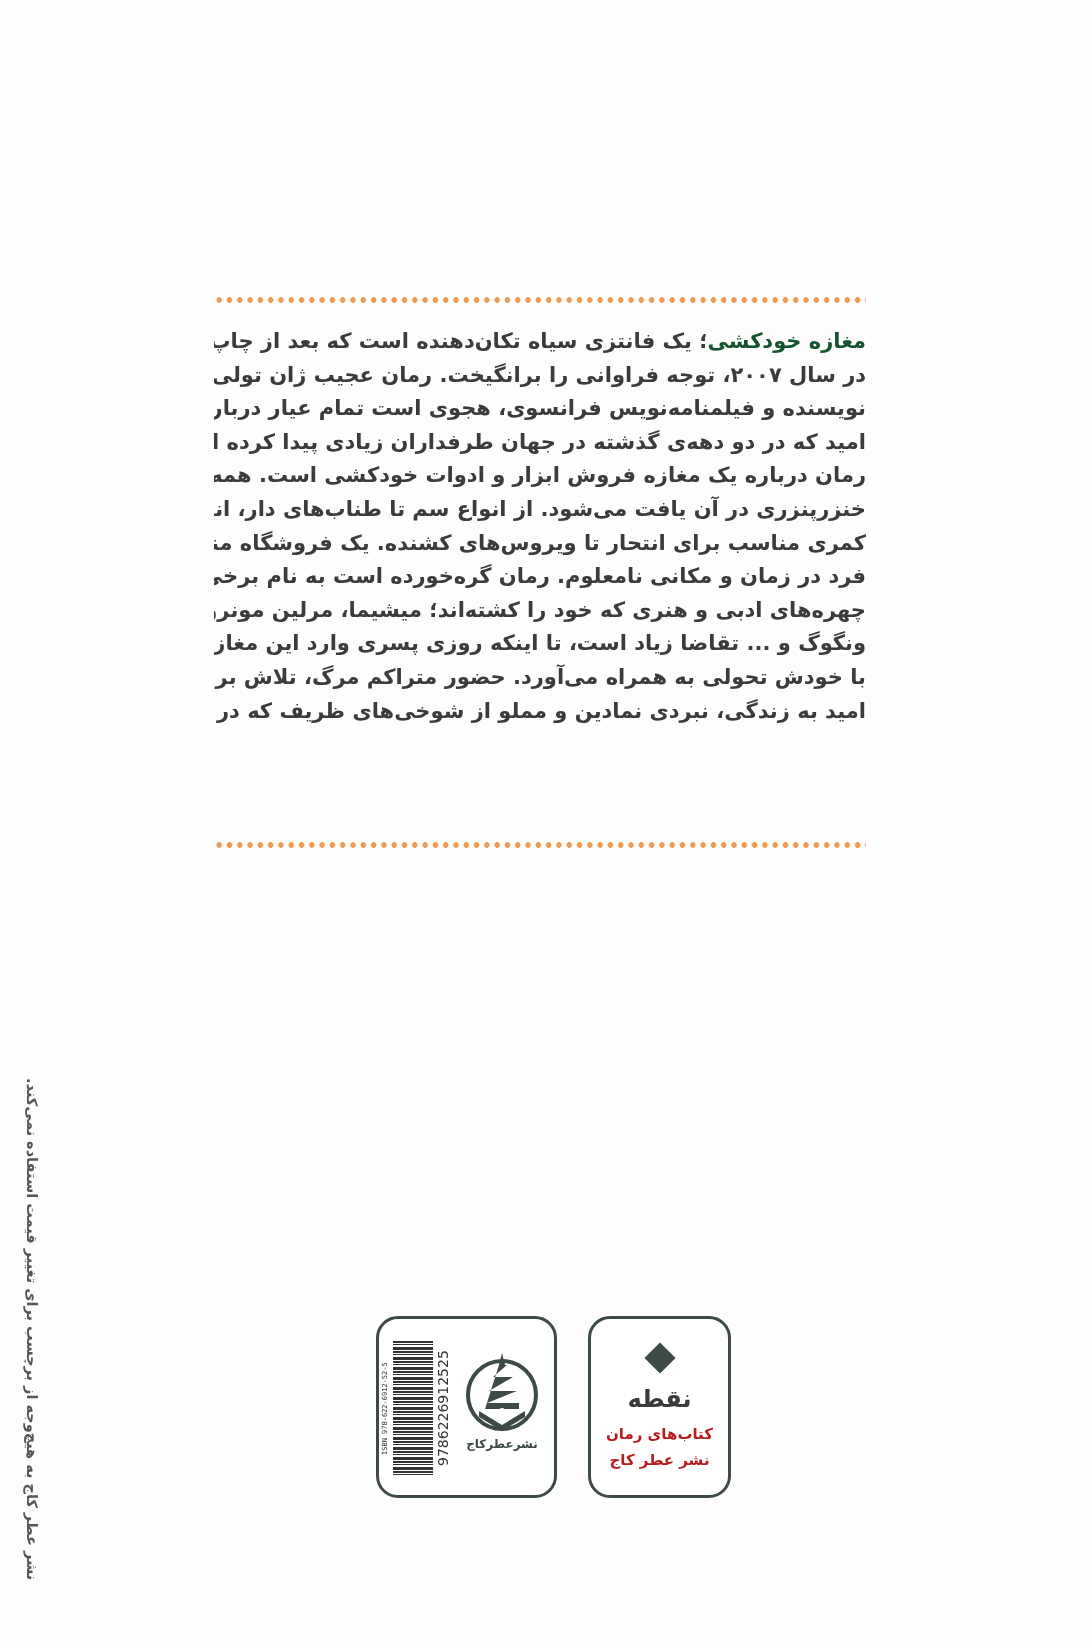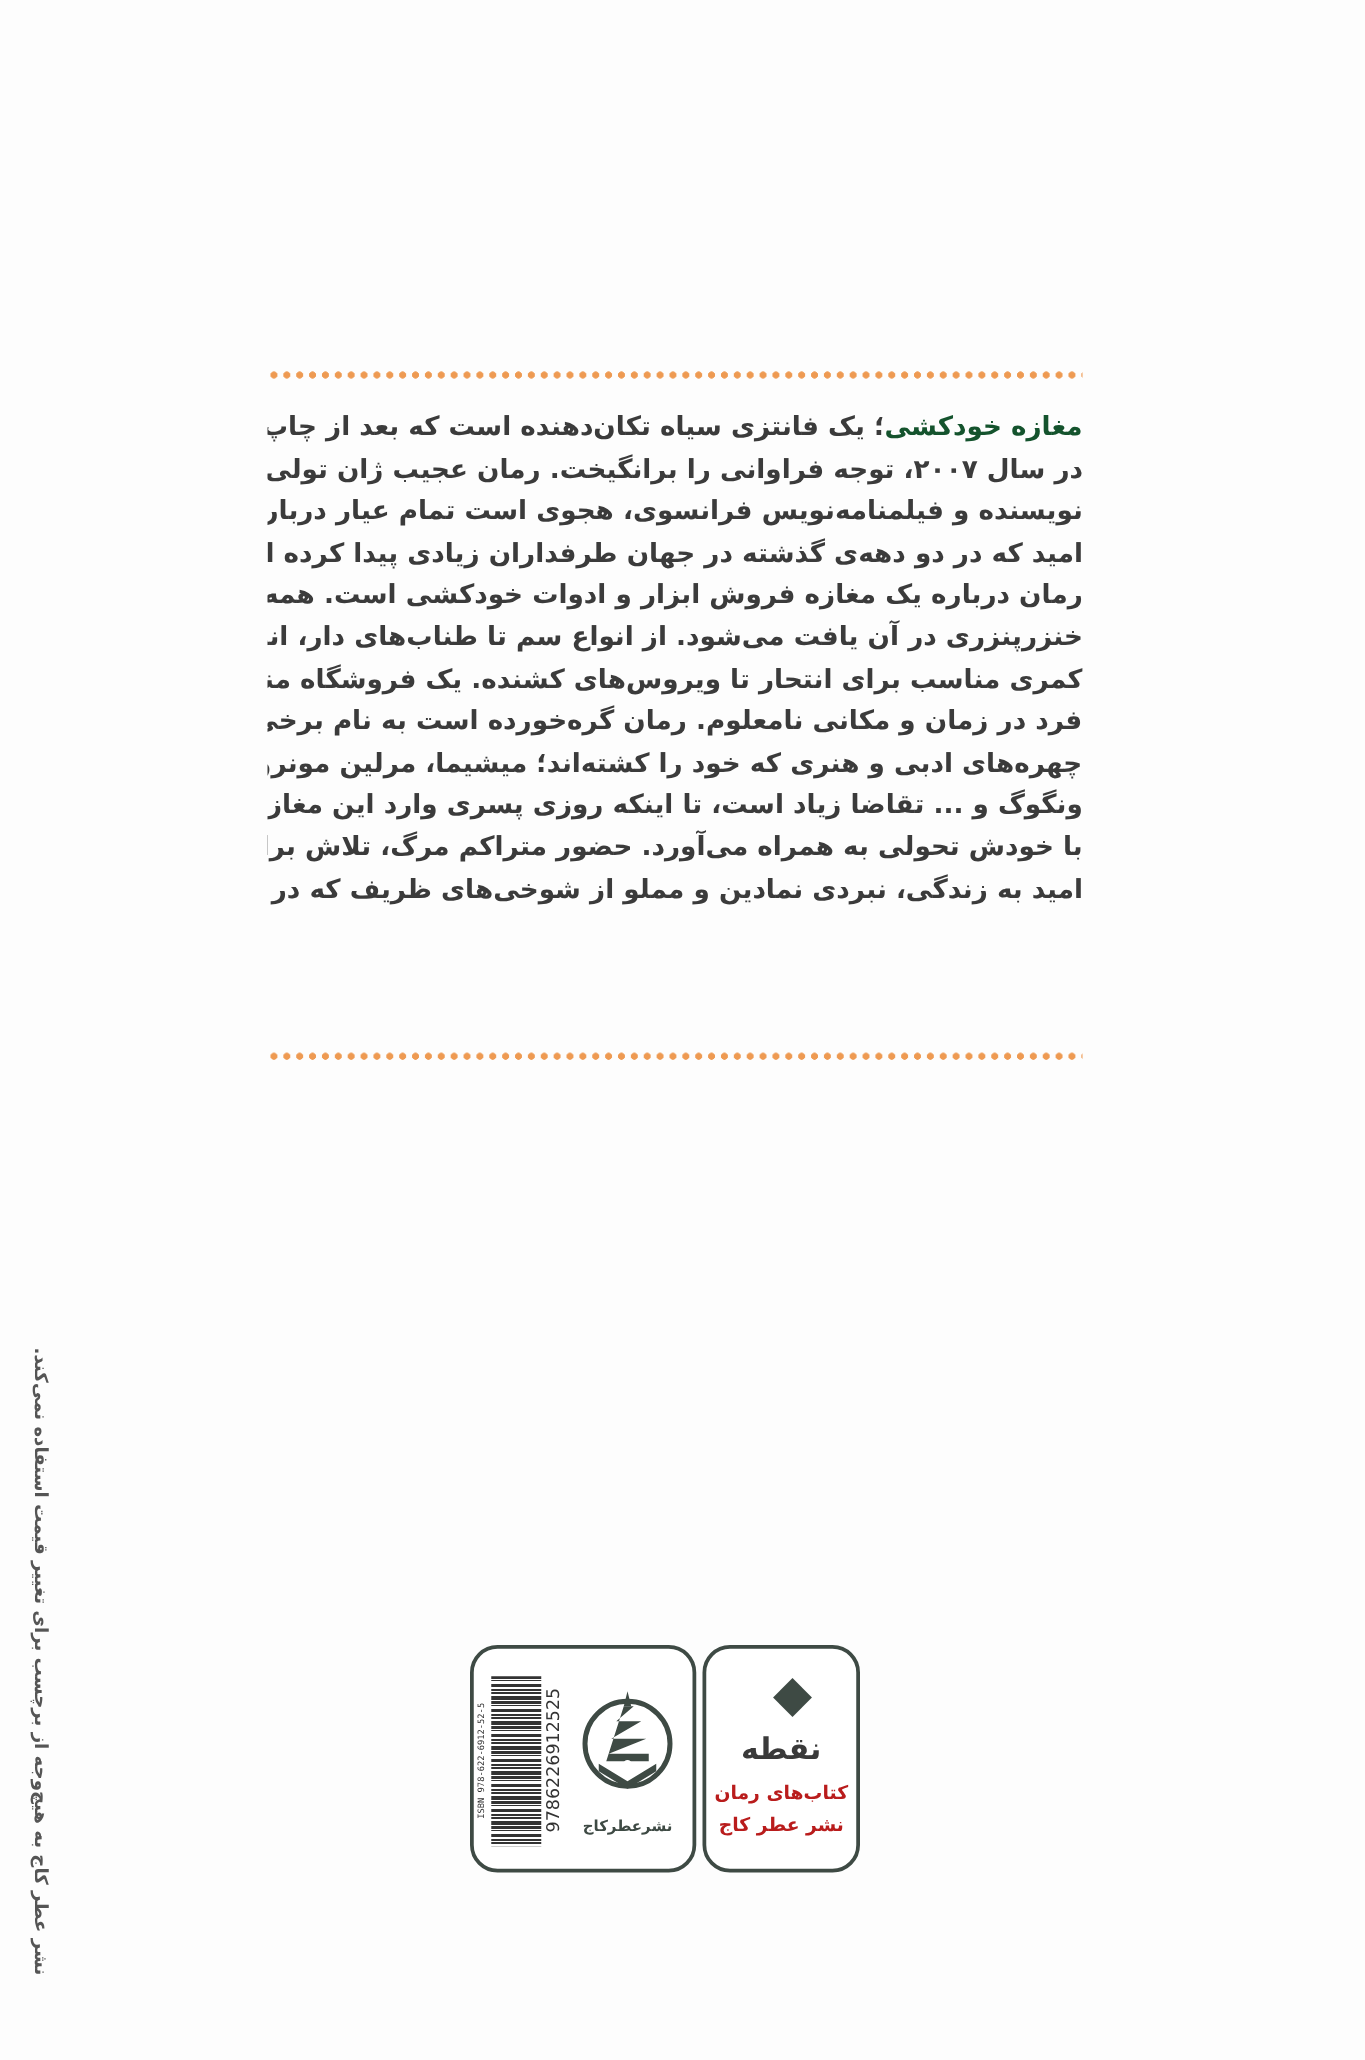--- a/index.html
+++ b/index.html
@@ -68,21 +68,21 @@
   .box {
     position: absolute;
     top: 1316px;
     height: 182px;
     border: 3px solid #3e4a44;
     border-radius: 22px;
     background: #fff;
     box-sizing: border-box;
   }
   .box.isbn { left: 376px; width: 181px; }
-  .box.brand { left: 562px; width: 126px; padding-left: 36px; }
+  .box.brand { left: 588px; width: 143px; padding-left: 36px; }
 
   .barcode {
     position: absolute;
     left: 14px;
     top: 22px;
     width: 40px;
     height: 136px;
     background: repeating-linear-gradient(
       to bottom,
       #333 0px, #333 2px, #fff 2px, #fff 3px,
@@ -128,21 +128,20 @@
   .publisher-logo-label {
     position: absolute;
     left: 84px;
     top: 118px;
     width: 78px;
     text-align: center;
     direction: rtl;
     font-size: 12px;
     font-weight: bold;
     color: #3e4a44;
-    margin-top: 17px;
   }
 
   .diamond {
     position: absolute;
     left: 58px;
     top: 28px;
     width: 22px;
     height: 22px;
     background: #3e4a44;
     transform: rotate(45deg);

